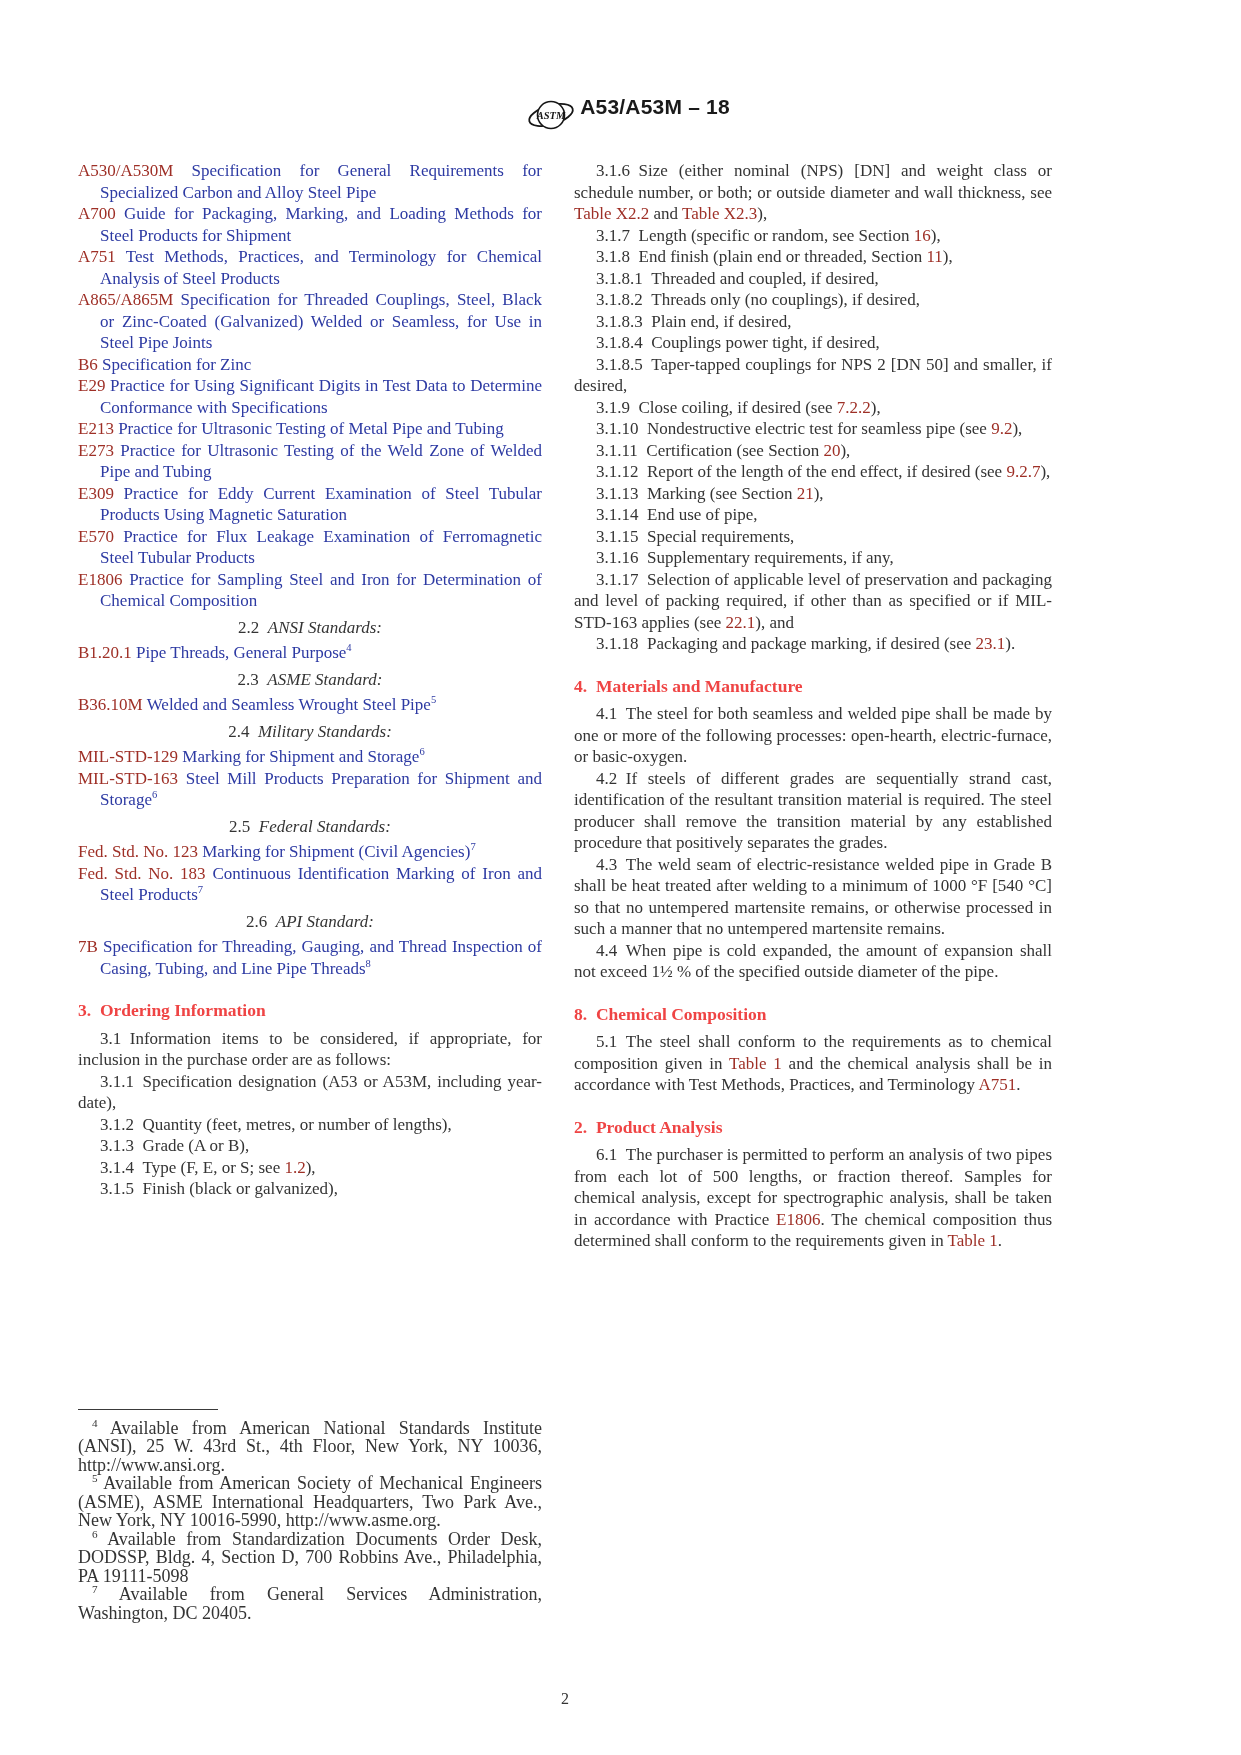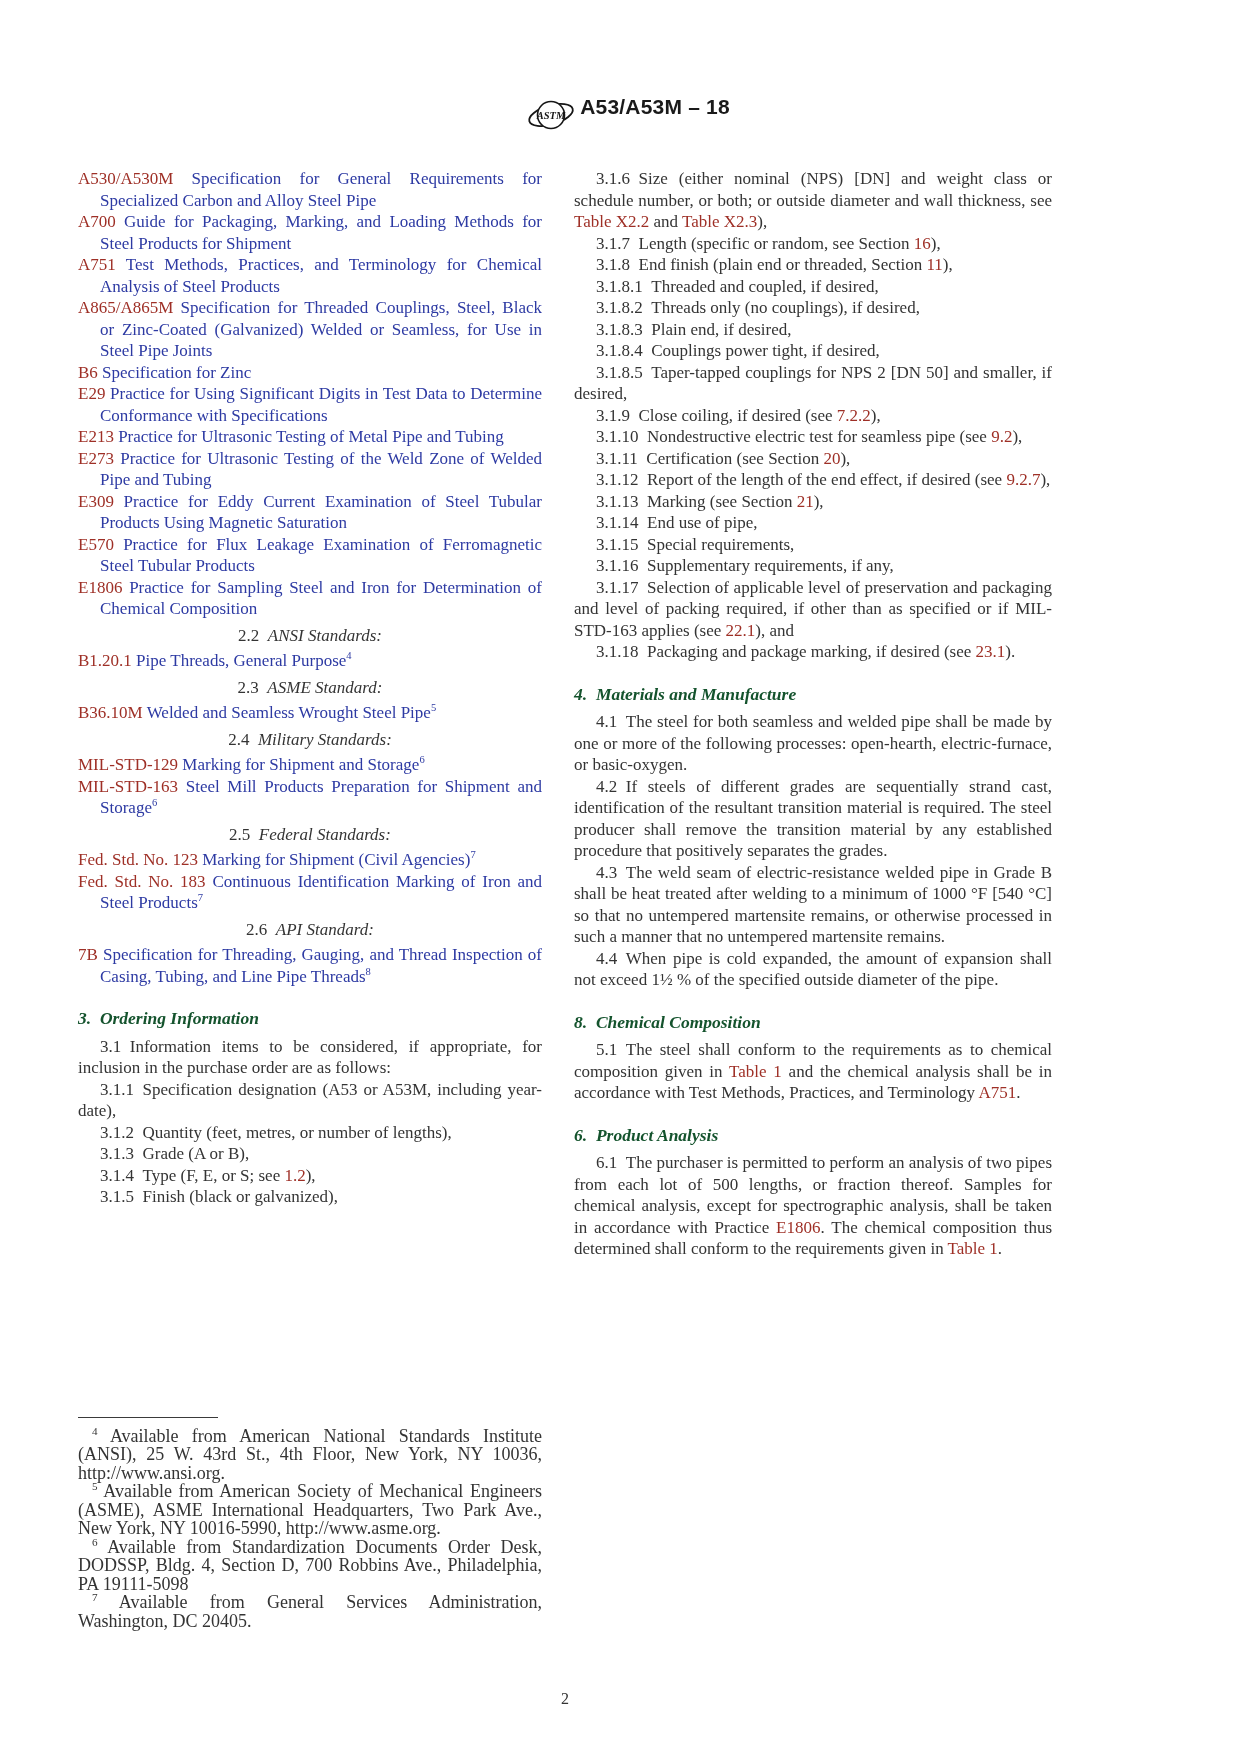--- a/index.html
+++ b/index.html
@@ -1,31 +1,31 @@
 <!DOCTYPE html>
 <html><head>
 <meta charset="utf-8">
 <style>
   html,body{margin:0;padding:0;background:#ffffff;}
   .page{position:relative;width:1241px;height:1755px;background:#ffffff;overflow:hidden;
         font-family:"Liberation Serif", serif;color:#343434;font-size:17px;line-height:21.5px;}
   .header{position:absolute;top:96px;left:8px;width:100%;display:flex;justify-content:center;align-items:flex-start;gap:5px;}
   .doc-title{font-family:"Liberation Sans", sans-serif;font-weight:bold;font-size:21px;color:#1a1a1a;letter-spacing:0.2px;}
-  .col{position:absolute;top:168px;}
+  .col{position:absolute;top:160px;}
   .col-left{left:78px;width:464px;height:1462px;display:flex;flex-direction:column;}
   .col-right{left:574px;width:478px;}
   .blk{text-align:justify;}
   .ref{padding-left:22px;text-indent:-22px;}
   .h-italic{margin:5px 0 4px 0;text-align:center;}
   .h-italic .it{font-style:italic;}
   .h-bold{margin:21px 0 6px 0;text-align:left;font-weight:bold;font-size:17.5px;color:#1a1a1a;}
   .para{text-indent:22px;}
   .item{text-indent:22px;}
   .it{font-style:italic;}
-  .bd{font-weight:bold;color:#14532d;font-style:italic;}
+  .bd{font-weight:bold;color:#ef4444;}
   .c-red{color:#9E2F26;}
   .c-blue{color:#2D3AA3;}
   sup{font-size:0.62em;line-height:0;vertical-align:super;}
   .footnotes{margin-top:auto;}
   .footnote-rule{width:140px;border-top:1.6px solid #3a3a3a;margin-bottom:9px;}
   .footnote{font-size:18px;line-height:18.5px;text-indent:14px;text-align:justify;}
   .page-number{position:absolute;top:1688px;left:78px;width:974px;text-align:center;font-size:16px;color:#343434;}
   .logo-svg{display:block;}
 </style>
 </head>
@@ -105,19 +105,19 @@
       <div class="blk item"><span class="">3.1.16 Supplementary requirements, if any,</span></div>
       <div class="blk item"><span class="">3.1.17 Selection of applicable level of preservation and packaging and level of packing required, if other than as specified or if MIL-STD-163 applies (see </span><span class="c-red">22.1</span><span class="">), and</span></div>
       <div class="blk item"><span class="">3.1.18 Packaging and package marking, if desired (see </span><span class="c-red">23.1</span><span class="">).</span></div>
       <div class="blk h-bold"><span class="bd">4. Materials and Manufacture</span></div>
       <div class="blk para"><span class="">4.1 The steel for both seamless and welded pipe shall be made by one or more of the following processes: open-hearth, electric-furnace, or basic-oxygen.</span></div>
       <div class="blk para"><span class="">4.2 If steels of different grades are sequentially strand cast, identification of the resultant transition material is required. The steel producer shall remove the transition material by any established procedure that positively separates the grades.</span></div>
       <div class="blk para"><span class="">4.3 The weld seam of electric-resistance welded pipe in Grade B shall be heat treated after welding to a minimum of 1000 °F [540 °C] so that no untempered martensite remains, or otherwise processed in such a manner that no untempered martensite remains.</span></div>
       <div class="blk para"><span class="">4.4 When pipe is cold expanded, the amount of expansion shall not exceed 1½ % of the specified outside diameter of the pipe.</span></div>
       <div class="blk h-bold"><span class="bd">8. Chemical Composition</span></div>
       <div class="blk para"><span class="">5.1 The steel shall conform to the requirements as to chemical composition given in </span><span class="c-red">Table 1</span><span class=""> and the chemical analysis shall be in accordance with Test Methods, Practices, and Terminology </span><span class="c-red">A751</span><span class="">.</span></div>
-      <div class="blk h-bold"><span class="bd">6. Product Analysis</span></div>
+      <div class="blk h-bold"><span class="bd">2. Product Analysis</span></div>
       <div class="blk para"><span class="">6.1 The purchaser is permitted to perform an analysis of two pipes from each lot of 500 lengths, or fraction thereof. Samples for chemical analysis, except for spectrographic analysis, shall be taken in accordance with Practice </span><span class="c-red">E1806</span><span class="">. The chemical composition thus determined shall conform to the requirements given in </span><span class="c-red">Table 1</span><span class="">.</span></div>
     </div>
 
   <div class="page-number">2</div>
 
 </div>
 
 </body></html>

